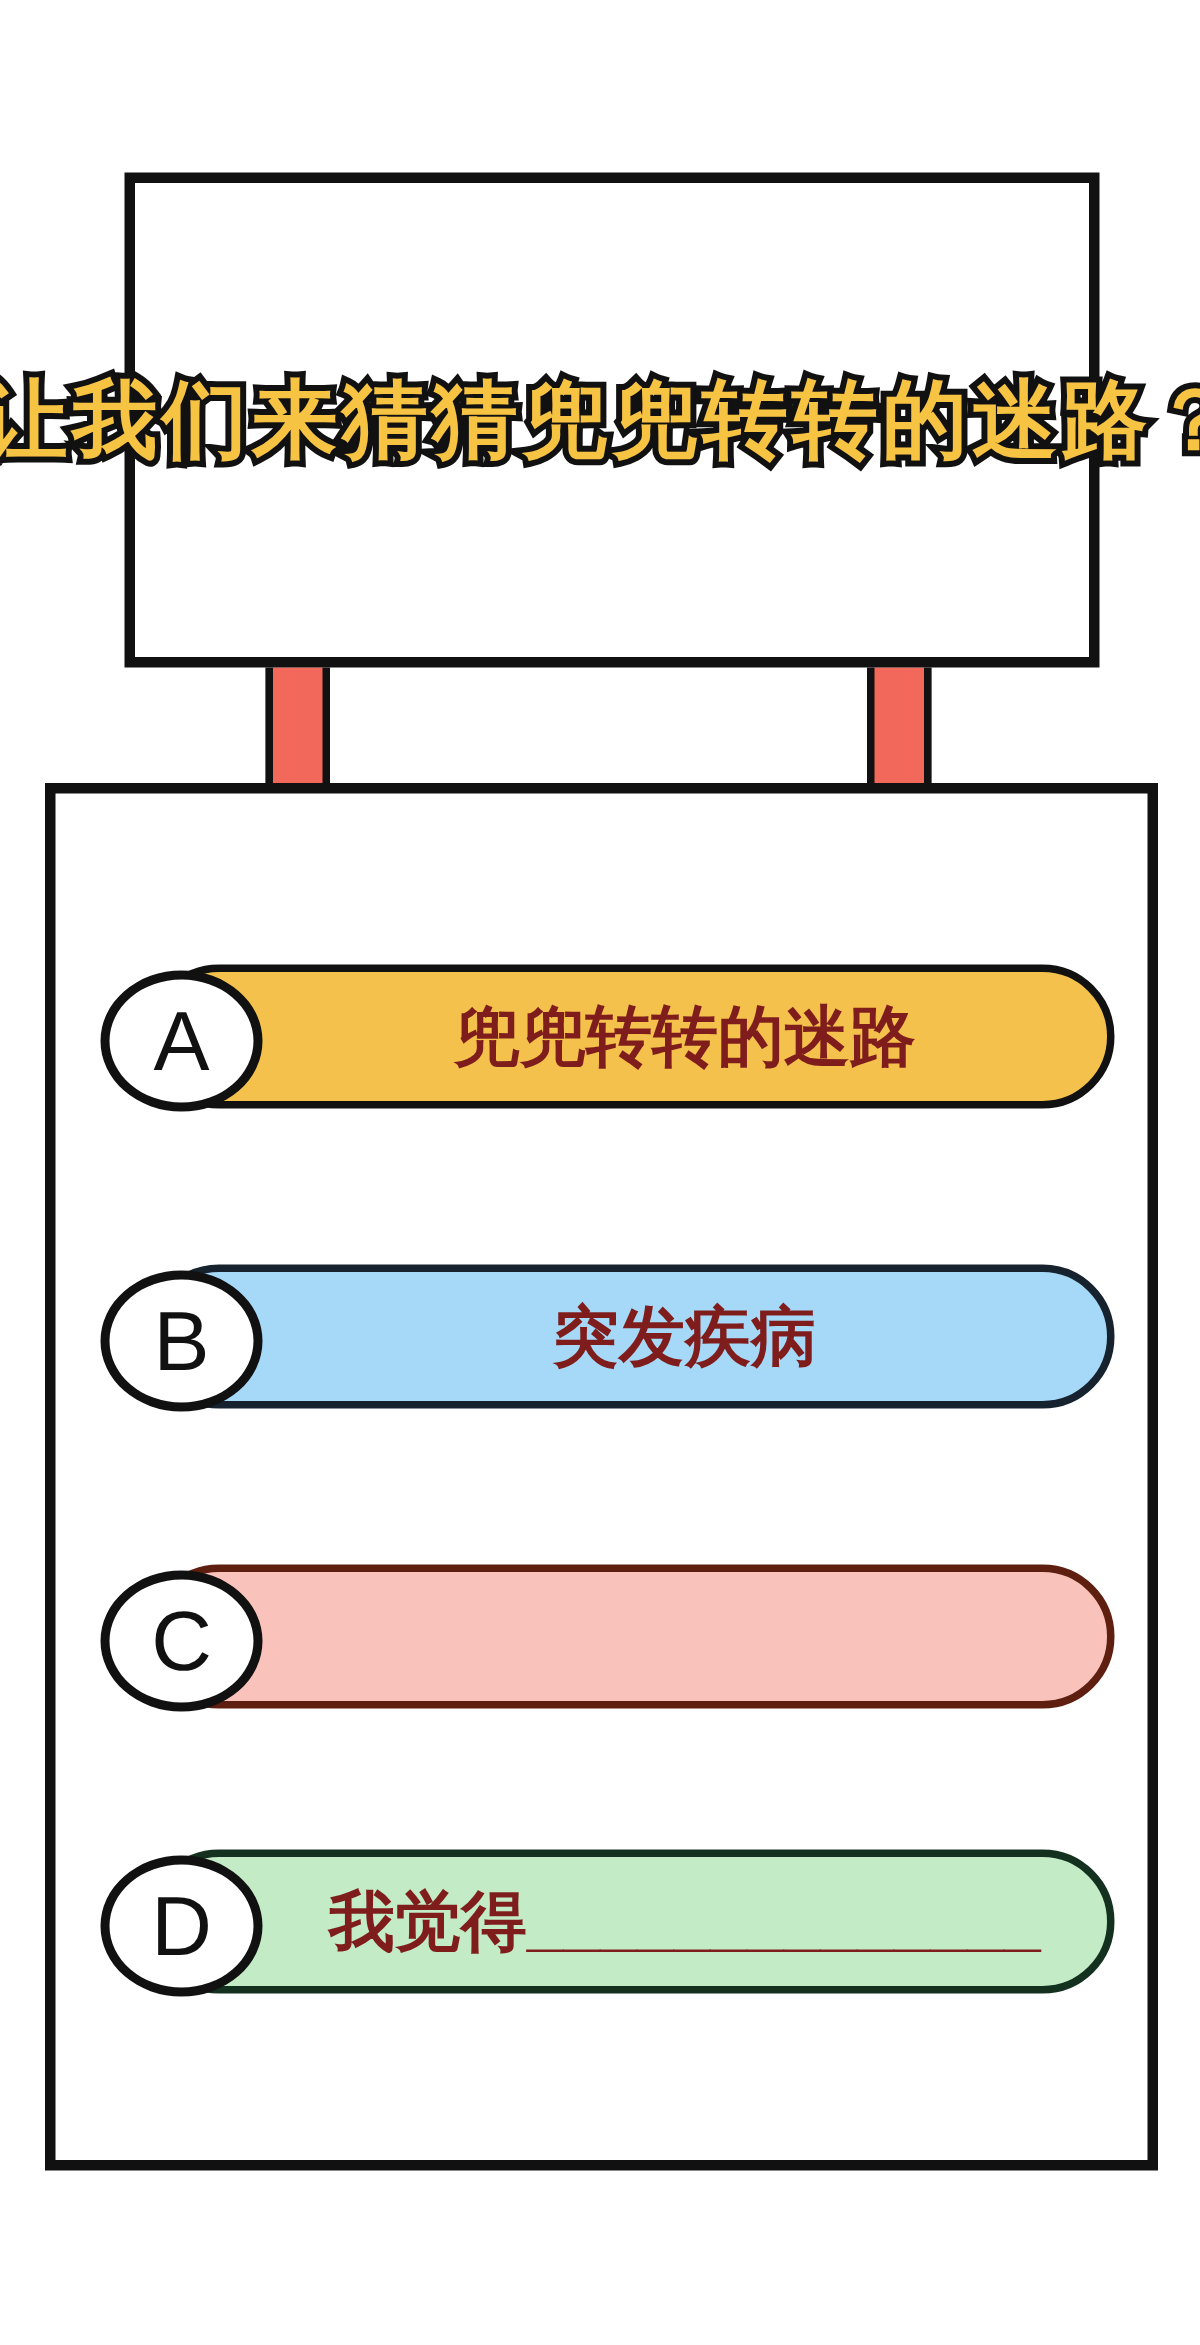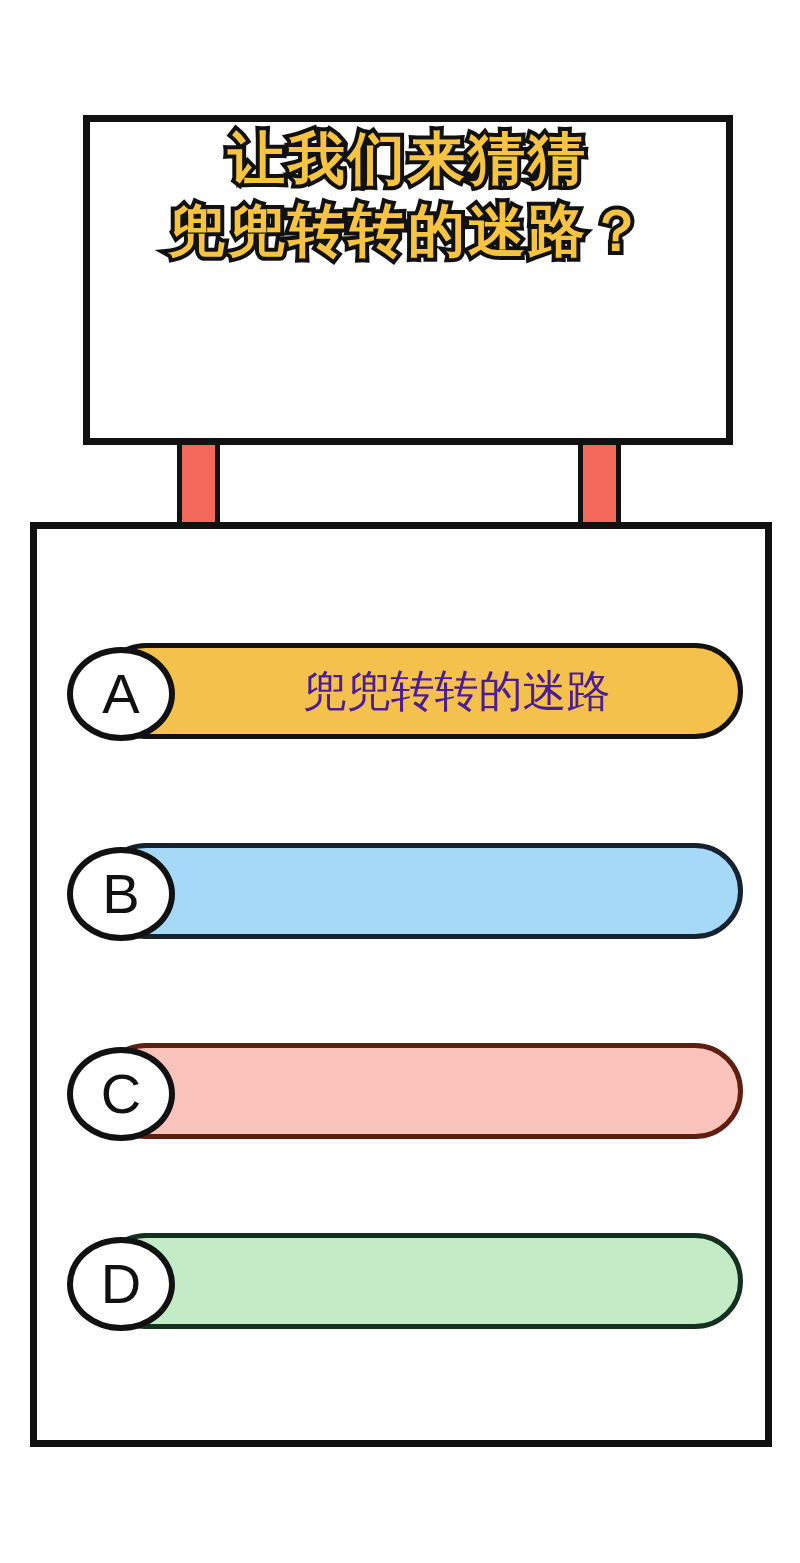--- a/index.html
+++ b/index.html
@@ -14,22 +14,22 @@
 
   
   .sign {
     position: absolute;
     left: 83px; top: 115px;
     width: 650px; height: 330px;
     box-sizing: border-box;
     border: 7px solid #111111;
     background: #ffffff;
     display: flex;
-    flex-direction: column;
-    justify-content: flex-start;
+    flex-direction: row;
+    justify-content: center;
     align-items: center;
     z-index: 2;
   }
   .title-line {
     font-size: 57px;
     line-height: 72px;
     font-weight: bold;
     color: #F6C343;
     letter-spacing: 3px;
     -webkit-text-stroke: 8px #111111;
@@ -100,22 +100,22 @@
   }
 
   .pill-label {
     position: absolute;
     left: 72px; right: 0;
     top: 0; bottom: 0;
     display: flex;
     align-items: center;
     justify-content: center;
     font-size: 44px;
-    font-weight: 400;
-    color: #4c1d95;
+    font-weight: 700;
+    color: #7f1d1d;
     white-space: nowrap;
   }
 </style>
 </head>
 <body>
 
 <div class="page">
 
   <div class="sign">
     <div class="title-line">让我们来猜猜</div>
@@ -128,30 +128,32 @@
   <div class="panel"></div>
 
   <div class="pill pill-a">
     <span class="pill-label">兜兜转转的迷路</span>
     <span class="badge">
       <span class="badge-letter">A</span>
     </span>
   </div>
 
   <div class="pill pill-b">
+    <span class="pill-label">突发疾病</span>
     <span class="badge">
       <span class="badge-letter">B</span>
     </span>
   </div>
 
   <div class="pill pill-c">
     <span class="badge">
       <span class="badge-letter">C</span>
     </span>
   </div>
 
   <div class="pill pill-d">
+    <span class="pill-label">我觉得______________</span>
     <span class="badge">
       <span class="badge-letter">D</span>
     </span>
   </div>
 
 </div>
 
 </body></html>

